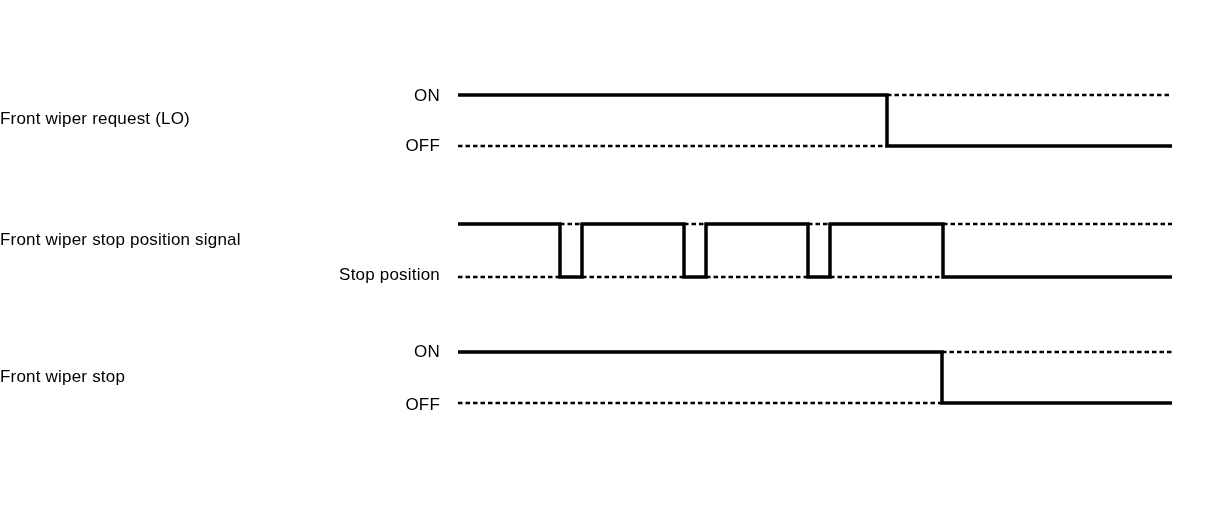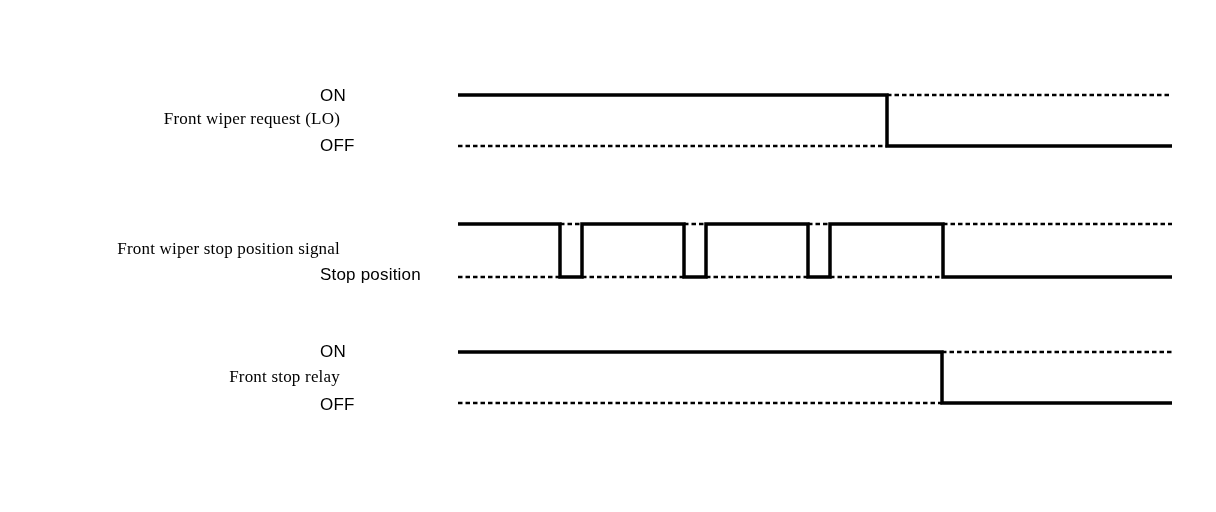--- a/index.html
+++ b/index.html
@@ -18,32 +18,31 @@
   }
   .stage svg {
     position: absolute;
     left: 0;
     top: 0;
   }
   .row-label {
     position: absolute;
     left: 0;
     width: 340px;
-    text-align: right;
+    text-align: left;
     font-size: 17px;
     letter-spacing: 0.2px;
     transform: translateY(-50%);
     white-space: nowrap;
-    font-family: Liberation Serif, serif;
   }
   .level-label {
     position: absolute;
     left: 320px;
     width: 120px;
-    text-align: left;
+    text-align: right;
     font-size: 17px;
     letter-spacing: 0.2px;
     line-height: 21px;
     transform: translateY(-50%);
     white-space: pre-line;
   }
   .solid {
     fill: none;
     stroke-width: 3.5px;
     stroke-linejoin: miter;
@@ -74,20 +73,20 @@
       <path d="M 458 224 L 560 224 L 560 277 L 582 277 L 582 224 L 684 224 L 684 277 L 706 277 L 706 224 L 808 224 L 808 277 L 830 277 L 830 224 L 943 224 L 943 277 L 1172 277" class="solid" stroke="#000000"></path>
       <line x1="458" x2="942" y1="403" y2="403" class="dashed" stroke="#000000"></line>
       <line x1="942" x2="1172" y1="352" y2="352" class="dashed" stroke="#000000"></line>
       <path d="M 458 352 L 942 352 L 942 403 L 1172 403" class="solid" stroke="#000000"></path>
     </svg>
 
   <div class="row-label" style="top:119px">Front wiper request (LO)</div>
   <div class="level-label" style="top:95px">ON</div>
   <div class="level-label" style="top:145px">OFF</div>
 
-  <div class="row-label" style="top:249px">Front wiper stop position signal</div>
+  <div class="row-label" style="top:240px">Front wiper stop position signal</div>
   <div class="level-label" style="top:274px">Stop position</div>
 
-  <div class="row-label" style="top:377px">Front stop relay</div>
+  <div class="row-label" style="top:377px">Front wiper stop</div>
   <div class="level-label" style="top:351px">ON</div>
   <div class="level-label" style="top:404px">OFF</div>
 
 </div>
 
 </body></html>

